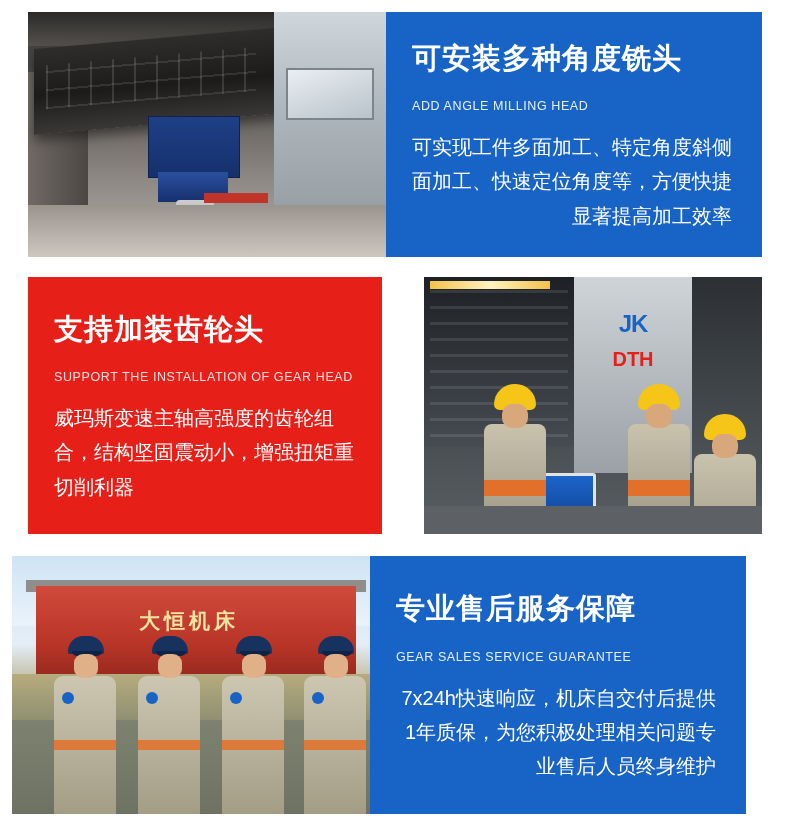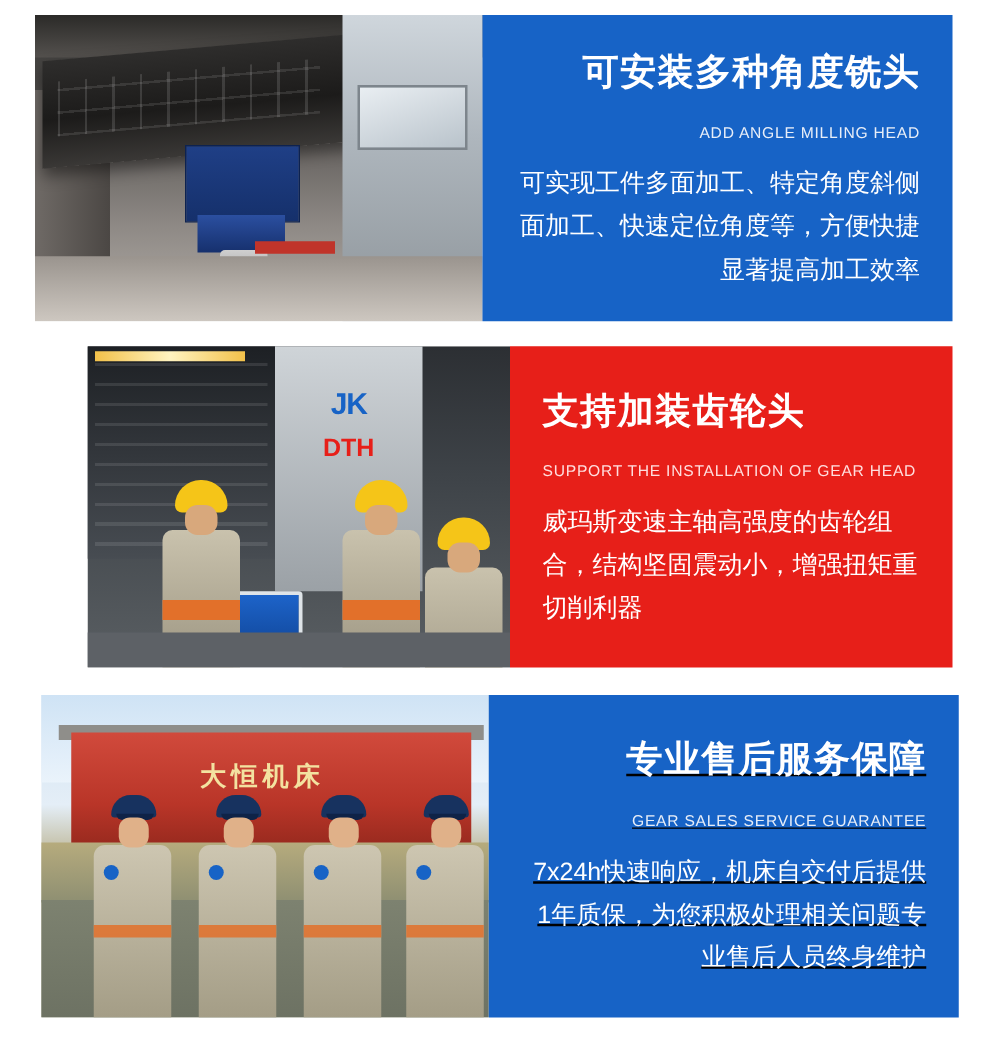--- a/index.html
+++ b/index.html
@@ -17,21 +17,21 @@
     background: #fff;
   }
 
   
   .row {
     position: absolute;
     display: flex;
   }
   .row-1 { left: 28px; top: 12px; width: 734px; height: 245px; }
   .row-2 { left: 28px; top: 277px; width: 734px; height: 257px; }
-  .row-3 { left: 33px; top: 556px; width: 734px; height: 258px; text-decoration: underline; }
+  .row-3 { left: 12px; top: 556px; width: 734px; height: 258px; }
 
   
   .panel {
     position: relative;
     overflow: hidden;
   }
   .panel-blue { background: #1763c6; }
   .panel-red  { background: #e71f19; }
 
   .p-img  { width: 358px; height: 100%; }
@@ -42,21 +42,21 @@
 
   
   .txt {
     height: 100%;
     padding: 26px 26px 20px 26px;
     display: flex;
     flex-direction: column;
     justify-content: center;
     color: #ffffff;
   }
-  .txt.right { text-align: right; align-items: flex-end; }
+  .txt.right { text-align: right; align-items: flex-start; }
   .txt.left  { text-align: left;  align-items: flex-start; }
 
   .title-cn {
     font-size: 29px;
     font-weight: bold;
     letter-spacing: 1px;
     line-height: 1.15;
     white-space: nowrap;
   }
   .title-en {
@@ -290,20 +290,28 @@
         <div class="title-cn">可安装多种角度铣头</div>
         <div class="title-en">ADD ANGLE MILLING HEAD</div>
         <div class="desc">可实现工件多面加工、特定角度斜侧面加工、快速定位角度等，方便快捷显著提高加工效率</div>
       </div>
     </div>
 
   </div>
 
   <div class="row row-2">
 
+    <div class="panel p-text panel-red">
+      <div class="txt left">
+        <div class="title-cn">支持加装齿轮头</div>
+        <div class="title-en">SUPPORT THE INSTALLATION OF GEAR HEAD</div>
+        <div class="desc">威玛斯变速主轴高强度的齿轮组合，结构坚固震动小，增强扭矩重切削利器</div>
+      </div>
+    </div>
+
     <div class="panel p-img">
       <div class="ph img-workers">
         <div class="mach"></div>
         <div class="mach-lines"></div>
         <div class="ylamp"></div>
         <div class="pillar"></div>
         <div class="logo">JK</div>
         <div class="logo2">DTH</div>
         <div class="panel-scr"></div>
 
@@ -322,28 +330,20 @@
         <div class="worker w3">
           <div class="body"></div>
             <div class="orange"></div>
           <div class="helmet"></div>
           <div class="face"></div>
         </div>
         <div class="floor2"></div>
       </div>
     </div>
 
-    <div class="panel p-text panel-red">
-      <div class="txt left">
-        <div class="title-cn">支持加装齿轮头</div>
-        <div class="title-en">SUPPORT THE INSTALLATION OF GEAR HEAD</div>
-        <div class="desc">威玛斯变速主轴高强度的齿轮组合，结构坚固震动小，增强扭矩重切削利器</div>
-      </div>
-    </div>
-
   </div>
 
   <div class="row row-3">
 
     <div class="panel p-img">
       <div class="ph img-team">
         <div class="sky"></div>
         <div class="roof"></div>
         <div class="building"></div>
         <div class="sign">大恒机床</div>

